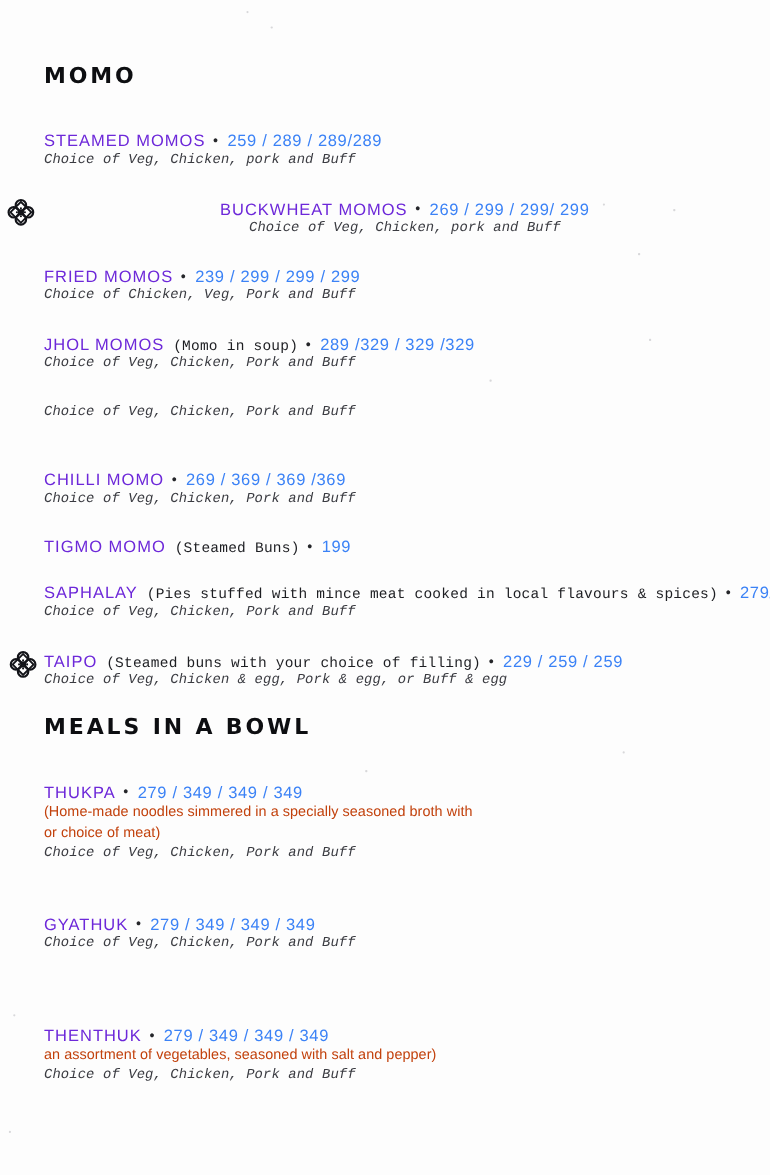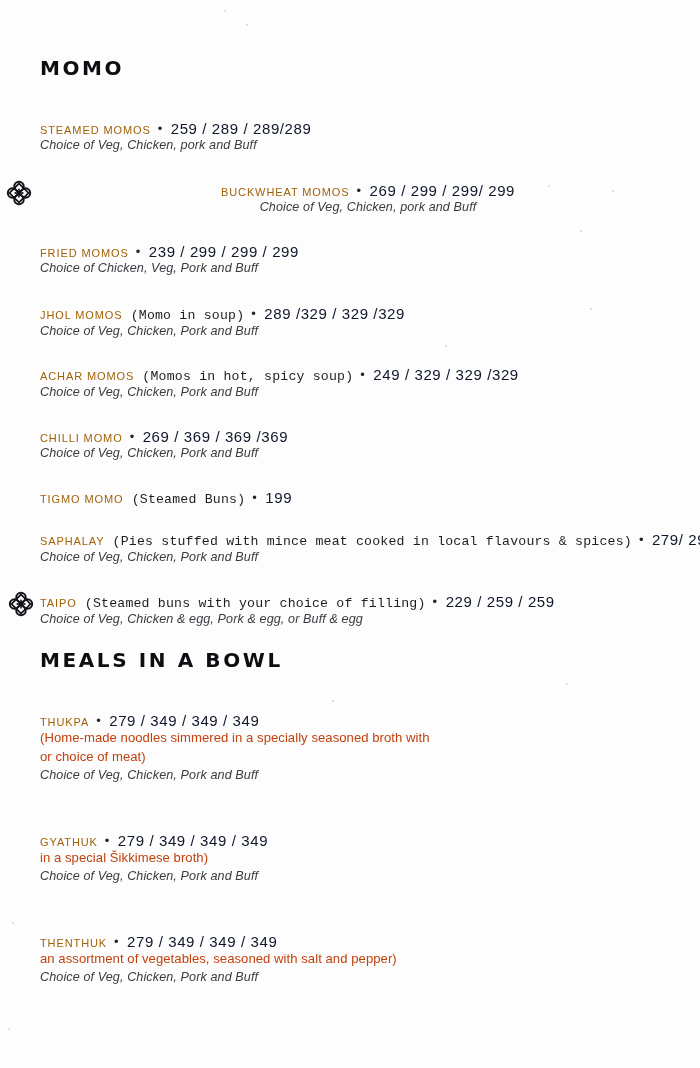--- a/index.html
+++ b/index.html
@@ -49,58 +49,58 @@
     display: block;
     white-space: nowrap;
     font-family: "Liberation Sans", sans-serif;
     font-size: 15.2px;
     letter-spacing: 0.45px;
     color: #1a1b1f;
     line-height: 1.15;
   }
 
   .item-name {
-    font-size: 11px;
+    font-size: 15px;
     letter-spacing: 0.9px;
-    color: #a16207;
+    color: #6d28d9;
   }
 
   .item-qualifier {
     font-size: 13.2px;
     letter-spacing: 0.2px;
     color: #1d1e22;
     font-family: Liberation Mono, monospace;
   }
 
   .sep {
     display: inline-block;
     padding: 0 4px 0 7px;
     font-size: 13px;
     color: #25262a;
     vertical-align: 1px;
   }
 
   .price {
     font-size: 15px;
     letter-spacing: 0.6px;
-    color: #0f172a;
+    color: #3b82f6;
     padding-left: 4px;
   }
 
   .desc {
     font-family: "Liberation Sans", sans-serif;
     font-size: 13.1px;
     letter-spacing: 0.05px;
     color: #c2410c;
     line-height: 1.45;
     white-space: nowrap;
   }
 
   .choice {
-    font-family: Liberation Sans, sans-serif;
+    font-family: Liberation Mono, monospace;
     font-style: italic;
     font-size: 12.6px;
     letter-spacing: 0.1px;
     color: #3a3b41;
     line-height: 1.35;
     white-space: nowrap;
   }
 
   
   .ornament {
@@ -186,23 +186,20 @@
           <li class="item" style="position: absolute; left: 40px; top: 184.5px; width: 660px;">
 
     <div class="item-head">
       <span class="item-name">JHOL MOMOS</span><span class="item-qualifier"> (Momo in soup)</span><span class="sep">•</span><span class="price">289 /329 / 329 /329</span>
     </div>
 
     <div class="choice">Choice of  Veg, Chicken, Pork and Buff</div>
   </li>
           <li class="item" style="position: absolute; left: 40px; top: 246px; width: 660px;">
 
-    <div class="item-head">
-      <span class="item-name">ACHAR MOMOS</span><span class="item-qualifier"> (Momos in hot, spicy soup)</span><span class="sep">•</span><span class="price">249 / 329 / 329 /329</span>
-    </div>
 
     <div class="choice">Choice of  Veg, Chicken, Pork and Buff</div>
   </li>
           <li class="item" style="position: absolute; left: 40px; top: 307.5px; width: 660px;">
 
     <div class="item-head">
       <span class="item-name">CHILLI MOMO</span><span class="sep">•</span><span class="price">269 / 369 / 369 /369</span>
     </div>
 
     <div class="choice">Choice of  Veg, Chicken, Pork and Buff</div>
@@ -262,21 +259,20 @@
               <div class="desc">or choice of meat)</div>
             </div>
     <div class="choice">Choice of  Veg, Chicken, Pork and Buff</div>
   </li>
           <li class="item" style="position: absolute; left: 40px; top: 120px; width: 660px;">
 
     <div class="item-head">
       <span class="item-name">GYATHUK</span><span class="sep">•</span><span class="price">279 / 349 / 349 / 349</span>
     </div>
     <div class="desc-wrap">
-              <div class="desc">in a special Šikkimese broth)</div>
             </div>
     <div class="choice">Choice of  Veg, Chicken, Pork and Buff</div>
   </li>
           <li class="item" style="position: absolute; left: 40px; top: 220.5px; width: 660px;">
 
     <div class="item-head">
       <span class="item-name">THENTHUK</span><span class="sep">•</span><span class="price">279 / 349 / 349 / 349</span>
     </div>
     <div class="desc-wrap">
               <div class="desc">an assortment of vegetables, seasoned with salt and pepper)</div>

